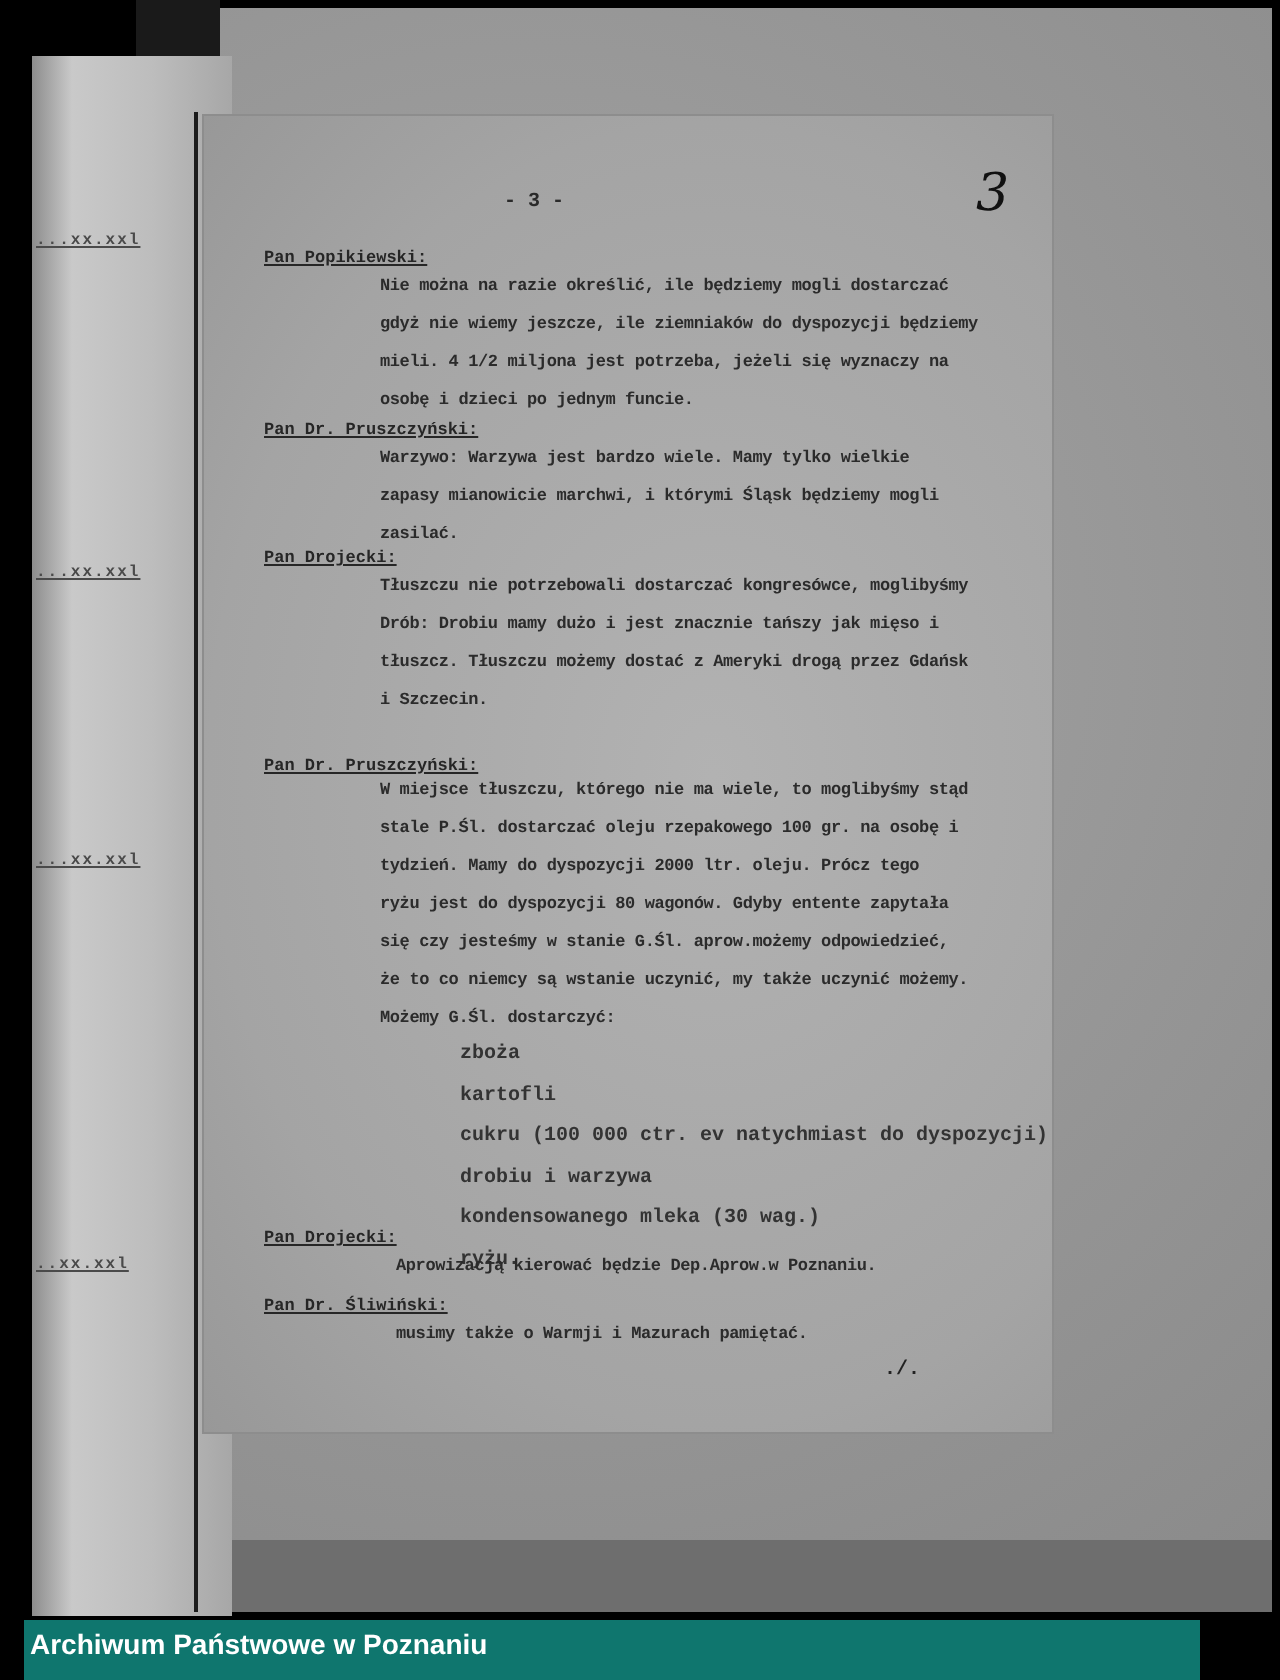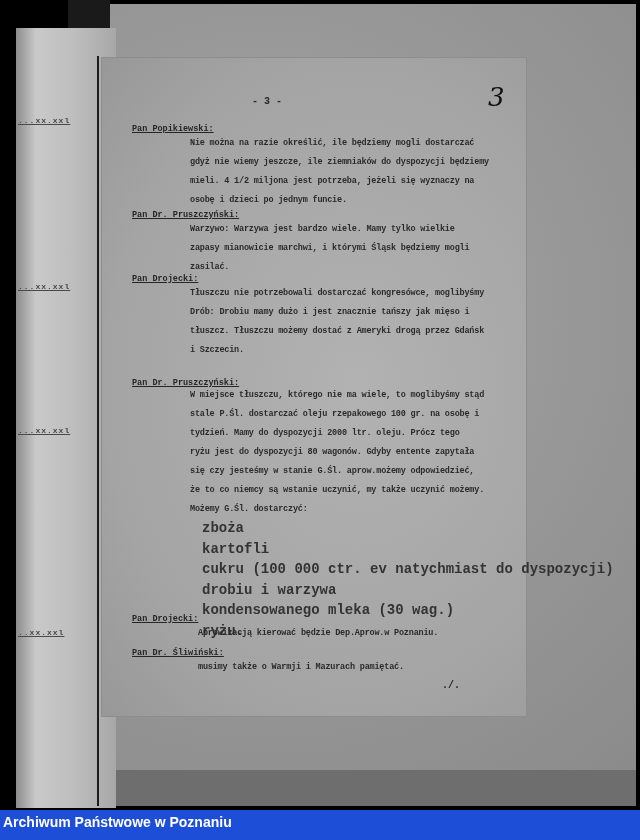--- a/index.html
+++ b/index.html
@@ -41,25 +41,25 @@
     font-size: 26px; color: #111; font-style: italic;
   }
   .speaker {
     position: absolute; left: 30px; font-size: 8.5px; font-weight: bold; color: #262626;
     text-decoration: underline;
   }
   .para {
     position: absolute; left: 88px; font-size: 8.5px; line-height: 19px; color: #2b2b2b;
     font-weight: bold; white-space: pre; letter-spacing: -0.2px;
   }
-  .list { position: absolute; left: 100px; font-size: 14px; line-height: 20.5px; color: #333; font-weight: bold; }
+  .list { position: absolute; left: 128px; font-size: 10px; line-height: 20.5px; color: #333; font-weight: bold; }
   .list div { white-space: pre; }
   .end-mark { position: absolute; left: 340px; top: 622px; font-size: 10px; color: #222; font-weight: bold; }
   .footer {
-    position: absolute; left: 0; top: 810px; width: 640px; height: 30px; background: #1d4ed8;
+    position: absolute; left: 12px; top: 810px; width: 588px; height: 30px; background: #0f766e;
   }
   .footer-text {
     position: absolute; left: 3px; top: 4px; color: #fff; font-family: "Liberation Sans", sans-serif;
     font-weight: bold; font-size: 14px;
   }
 </style>
 </head>
 <body>
 
 <div class="scan">

